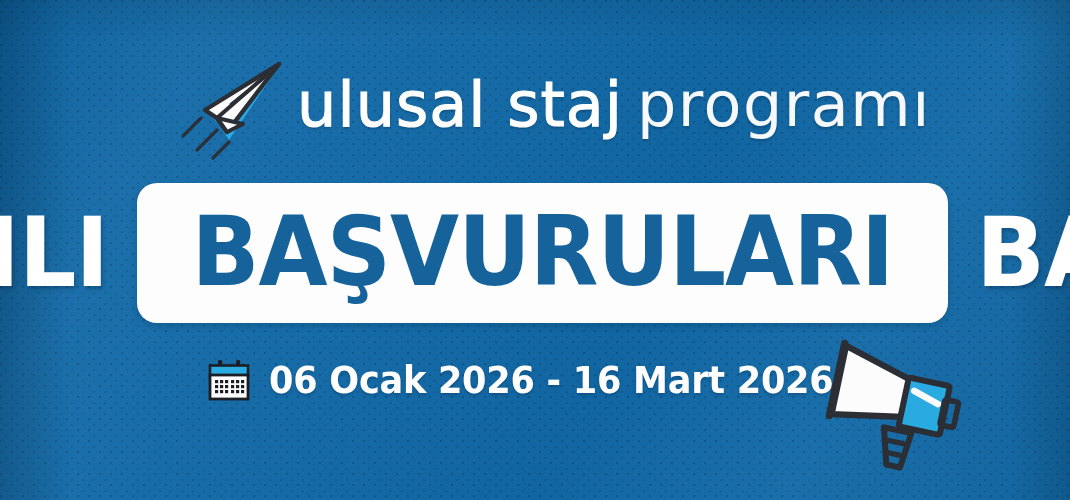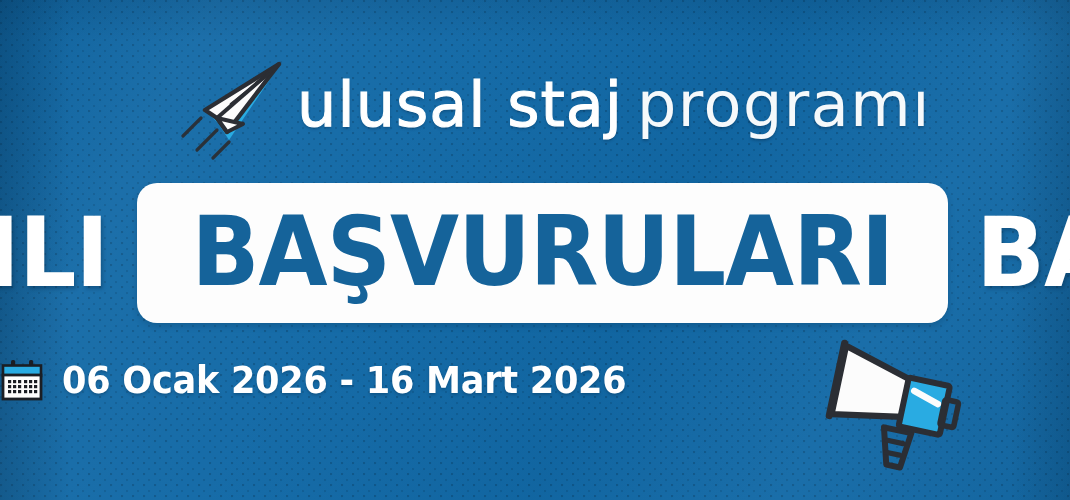--- a/index.html
+++ b/index.html
@@ -148,20 +148,21 @@
 
   
   .date-row {
     position: absolute;
     left: 0;
     top: 352px;
     width: 1070px;
     height: 56px;
     display: flex;
     align-items: center;
+    justify-content: center;
     gap: 18px;
   }
   .cal-icon { width: 44px; height: 42px; flex: 0 0 auto; }
   .cal-icon svg { display: block; }
   .date-text {
     font-family: "DejaVu Sans", sans-serif;
     font-weight: bold;
     font-size: 37px;
     color: #ffffff;
     letter-spacing: -0.3px;

